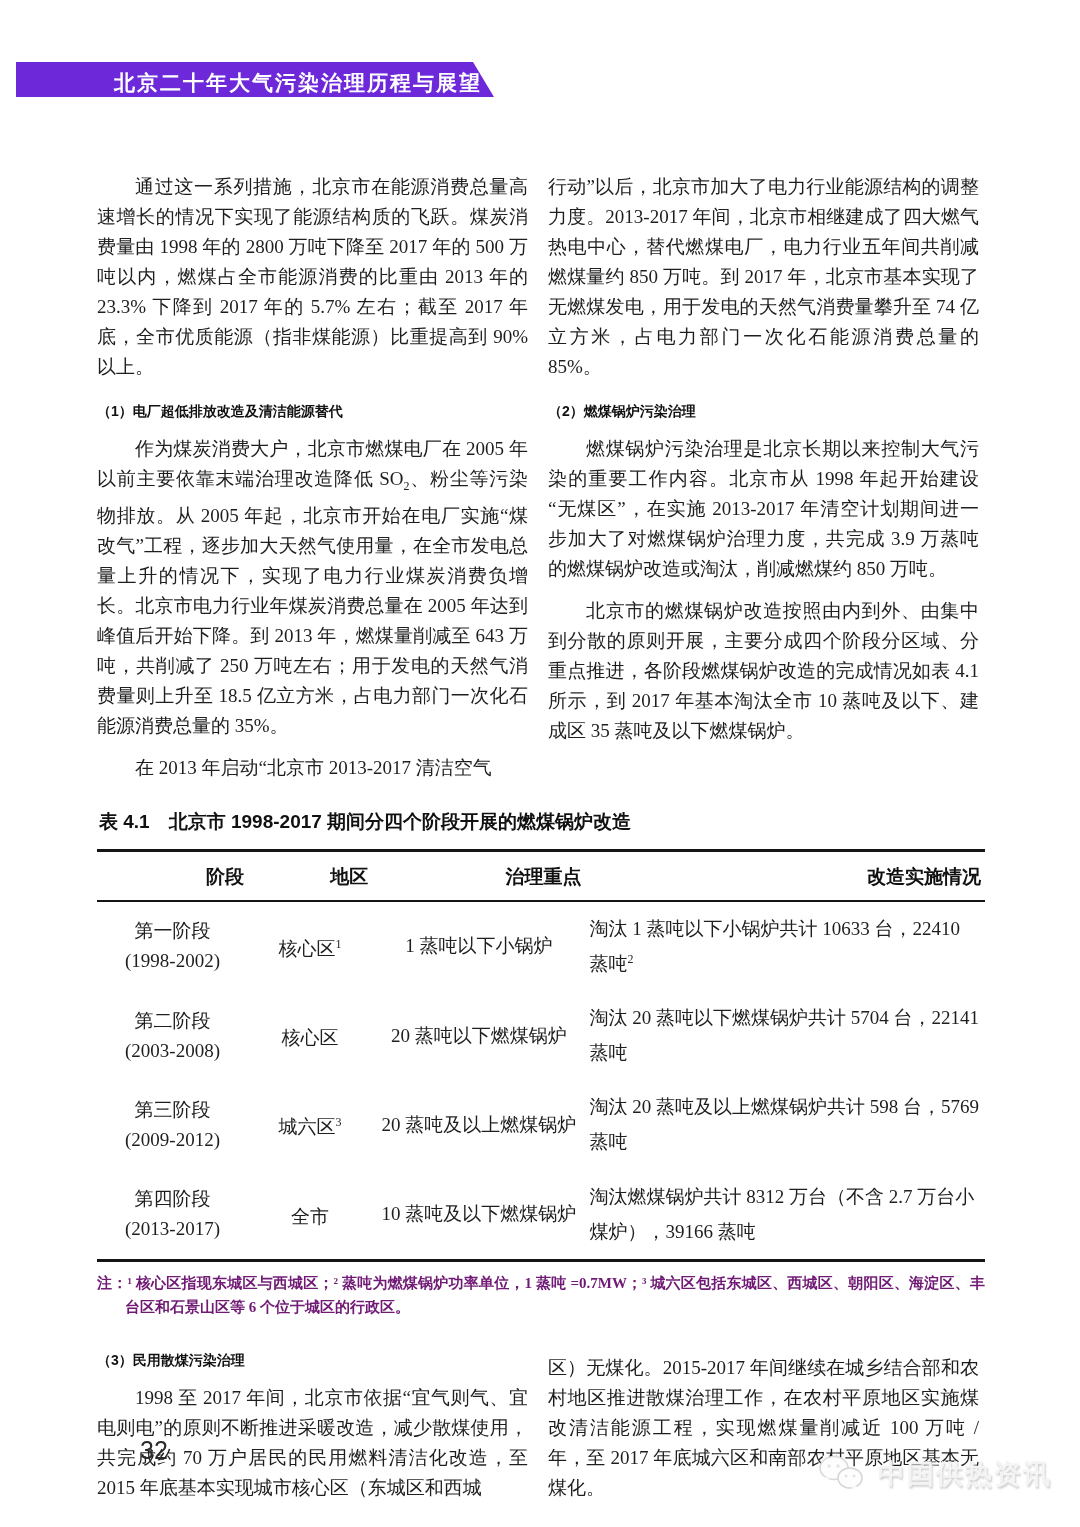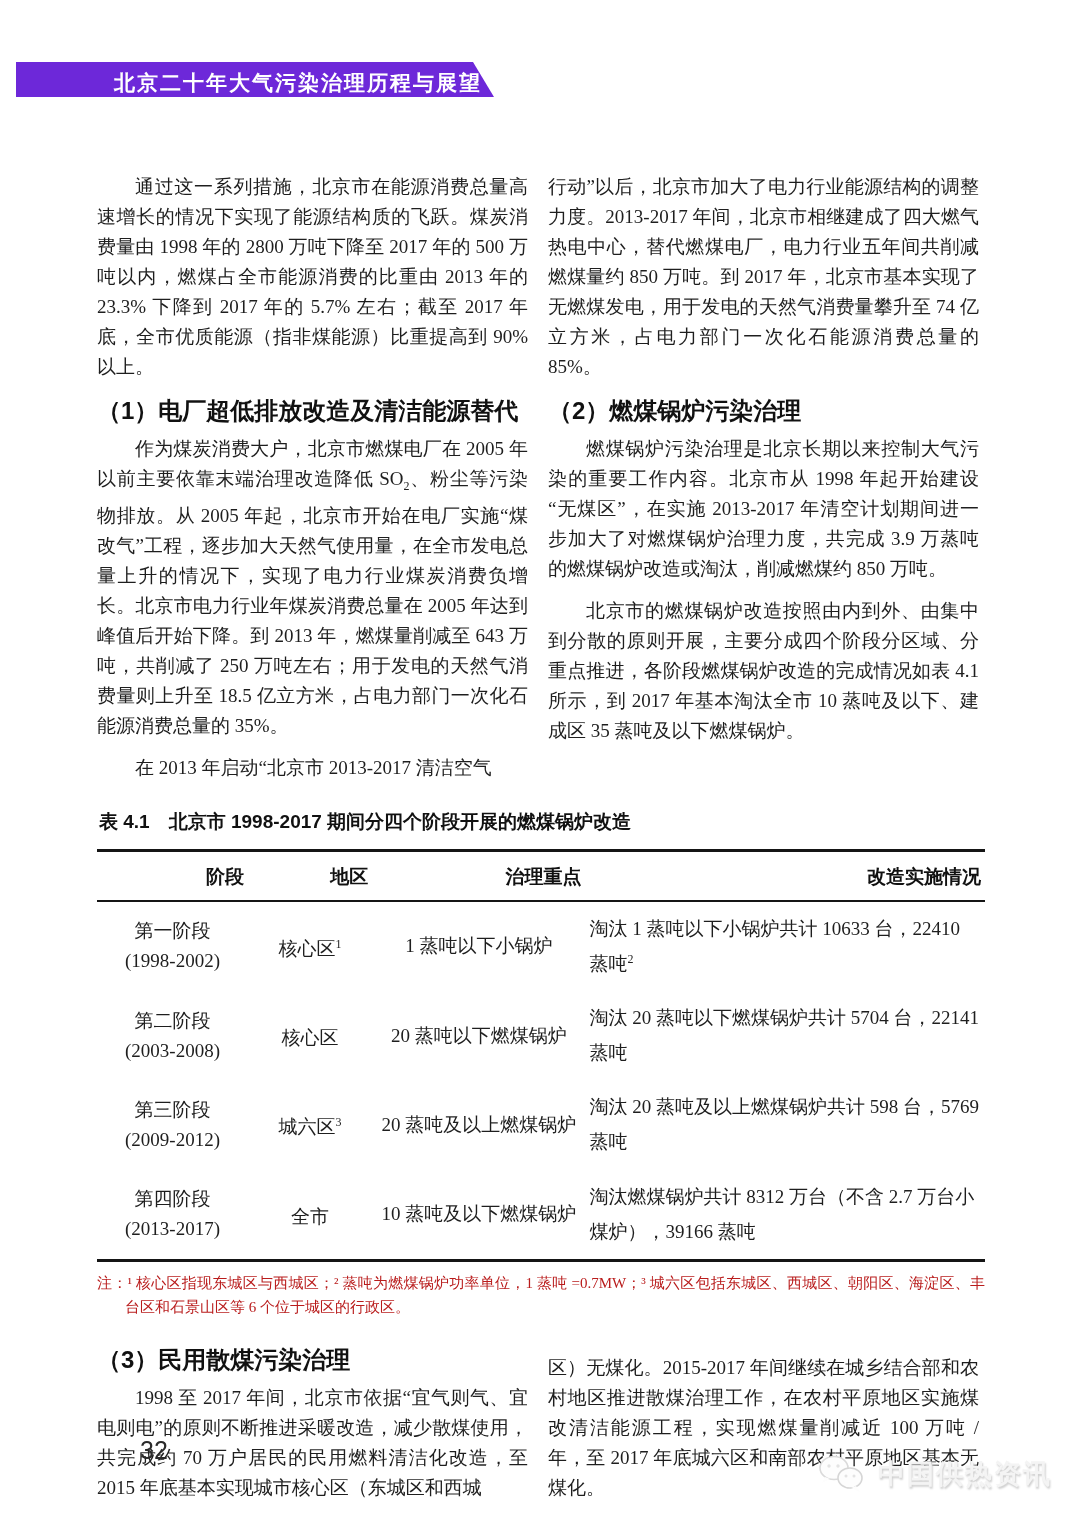--- a/index.html
+++ b/index.html
@@ -37,21 +37,21 @@
     margin:0; font-size:19px; line-height:30px;
     text-align:justify; text-justify:inter-ideograph;
   }
   p.indent { text-indent:2em; }
   p.spaced { margin-top:12px; }
   sub.small { font-size:12px; }
 
   h3.sec-heading {
     margin:14px 0 8px 0;
     font-family:"Liberation Sans","DejaVu Sans",sans-serif;
-    font-size:24px; font-weight:bold; line-height:30px;
+    font-size:14px; font-weight:bold; line-height:30px;
     color:#111;
   }
 
   
   .table-block { margin-top:26px; }
   .table-caption {
     font-family:"Liberation Sans","DejaVu Sans",sans-serif;
     font-weight:bold; font-size:19px; margin:0 0 14px 2px; color:#111;
   }
   table.data-table {
@@ -72,23 +72,24 @@
   }
   table.data-table td {
     font-size:19px; line-height:30px;
     padding:12px 4px; text-align:center; vertical-align:middle;
   }
   table.data-table td.result { text-align:left; padding-right:2px; }
   table.data-table sup { font-size:12px; }
 
   .table-footnote {
     margin-top:9px;
-    font-size:15px; line-height:24px; color:#b91c1c;
+    font-size:15px; line-height:24px; color:#701a75;
     padding-left:28px; text-indent:-28px;
     text-align:justify;
+    font-weight:bold;
   }
 
   .section3 { margin-top:26px;align-items:flex-end; }
 
   
   .page-number {
     position:absolute; left:140px; top:1436px;
     font-family:"Liberation Sans","DejaVu Sans",sans-serif;
     font-size:25px; color:#2a2a2a;
   }

